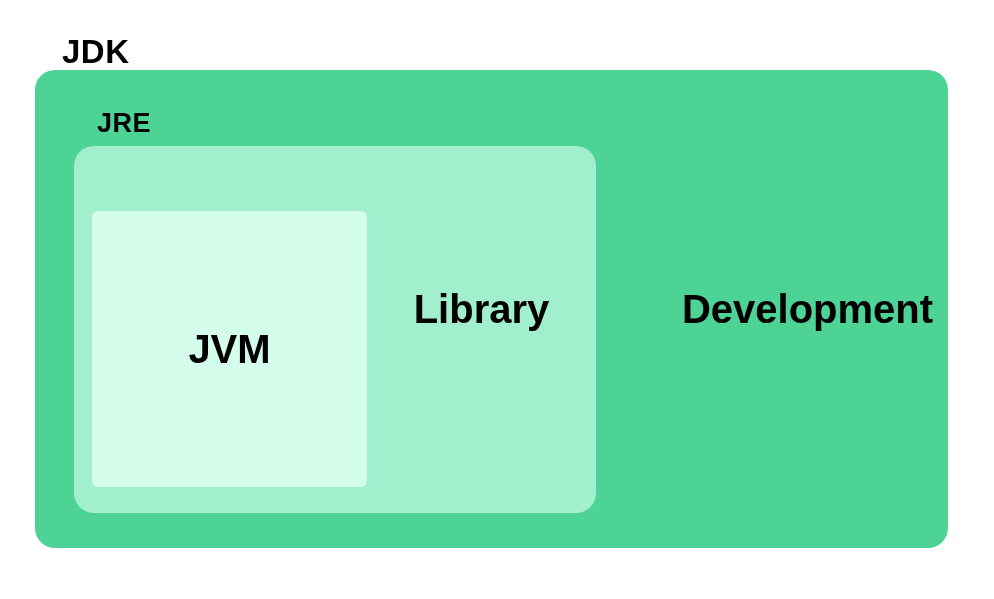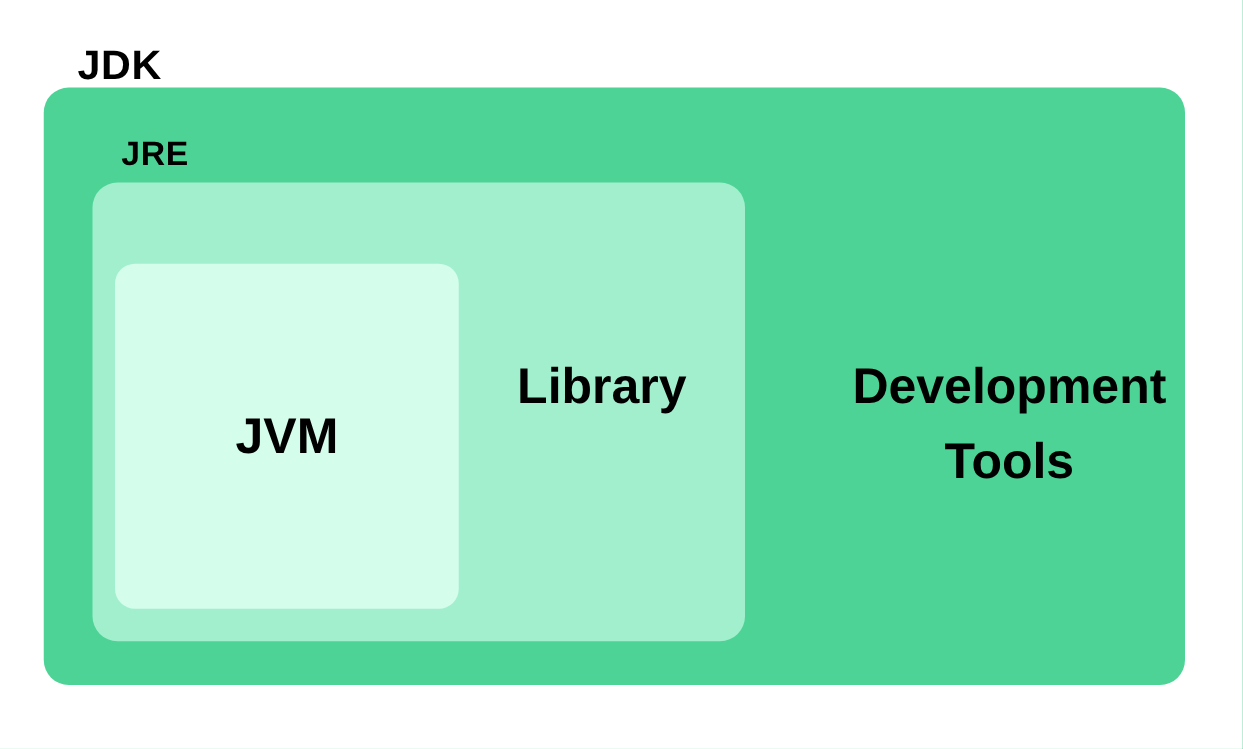--- a/index.html
+++ b/index.html
@@ -51,21 +51,21 @@
     background: var(--jre_box, #a2efce);
     border-radius: 20px;
   }
   .jvm-box {
     position: absolute;
     left: 18px;
     top: 65px;
     width: 275px;
     height: 276px;
     background: var(--jvm_box, #d5fdec);
-    border-radius: 16px;
+    border-radius: 6px;
     display: flex;
     align-items: center;
     justify-content: center;
   }
   .jvm-label {
     font-size: 40px;
     line-height: 1;
   }
   .two-line-label {
     position: absolute;
@@ -103,18 +103,17 @@
       </div>
 
       <div class="two-line-label library-block">
         <div>Library</div>
       </div>
 
     </div>
 
     <div class="two-line-label dev-block">
       <div>Development</div>
-      <div>Tools</div>
     </div>
 
   </div>
 
 </div>
 
 </body></html>

